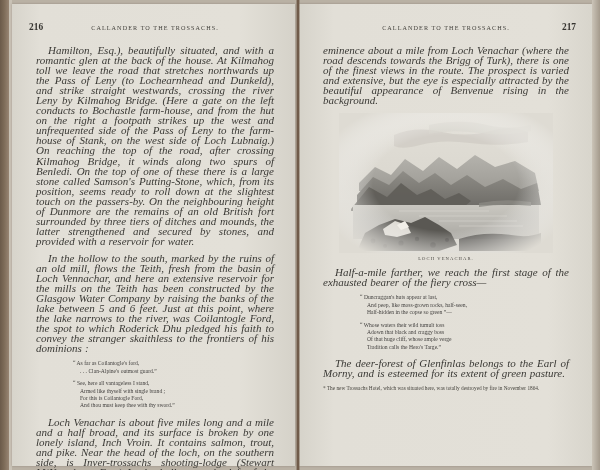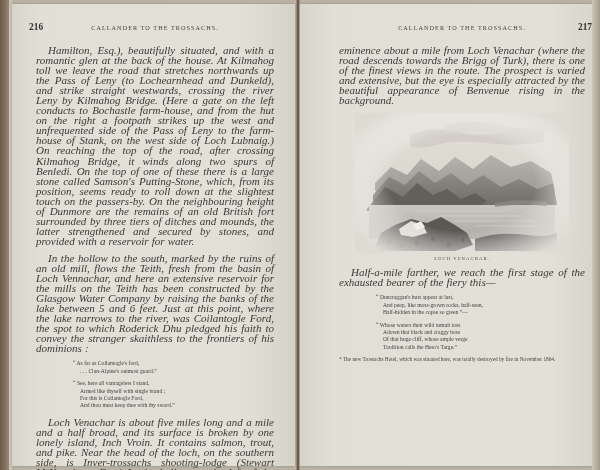--- a/index.html
+++ b/index.html
@@ -66,21 +66,21 @@
     left: 592px; top: 0;
     width: 8px; height: 470px;
     background: linear-gradient(to right, #cbc4b8, #a49a8c);
   }
 
   .page-inner {
     position: absolute;
     color: #3b3a36;
   }
   #page-left-inner  { left: 29px; top: 22px; width: 252px; }
-  #page-right-inner { left: 332px; top: 22px; width: 260px; }
+  #page-right-inner { left: 316px; top: 22px; width: 260px; }
 
   .running-head {
     display: flex;
     align-items: baseline;
     font-size: 6.2px;
     letter-spacing: 1.05px;
     margin-bottom: 13px;
     color: #44423d;
     gap: 36px;
   }
@@ -256,36 +256,37 @@
             <circle cx="78" cy="126" r="2.2"></circle>
             <circle cx="94" cy="132" r="2.8"></circle>
             <circle cx="108" cy="127" r="2"></circle>
           </g>
           <rect x="0" y="0" width="214" height="140" fill="url(#vign)"></rect>
         </svg>
       </div>
       <div class="plate-caption">LOCH VENACHAR.</div>
     </div>
 
-    <p class="body" style="margin-top:6px">Half-a-mile farther, we reach the first stage of the exhausted bearer of the fiery this—</p>
+    <p class="body" style="margin-top:6px">Half-a-mile farther, we reach the first stage of the exhausted bearer of the fiery cross—</p>
 
     <div class="verse">
       <div class="vline">“ Duncraggan's huts appear at last,</div>
       <div class="vline ind">And peep, like moss-grown rocks, half-seen,</div>
       <div class="vline ind">Half-hidden in the copse so green ”—</div>
     </div>
 
 
     <div class="verse">
       <div class="vline">“ Whose waters their wild tumult toss</div>
       <div class="vline ind">Adown that black and craggy boss</div>
       <div class="vline ind">Of that huge cliff, whose ample verge</div>
       <div class="vline ind">Tradition calls the Hero's Targe.”</div>
     </div>
 
+    <p class="body">The deer-forest of Glenfinlas belongs to the Earl of Morny, and is esteemed for its extent of green pasture.</p>
 
     <p class="footnote">* The new Trossachs Hotel, which was situated here, was totally destroyed by fire in November 1864.</p>
   </div>
 
   <div id="gutter"></div>
   <div id="gutter-core"></div>
   <div id="edge-right"></div>
 </div>
 
 </body></html>

